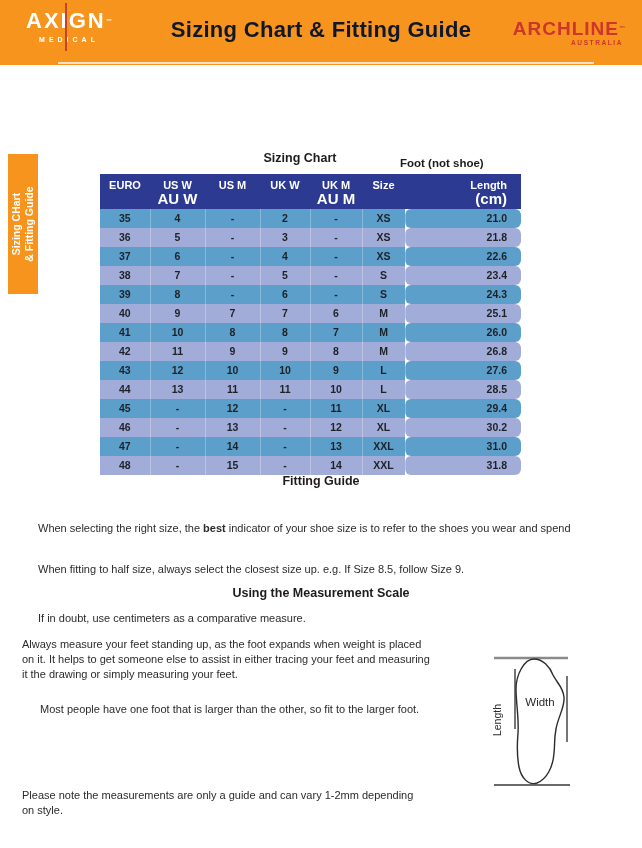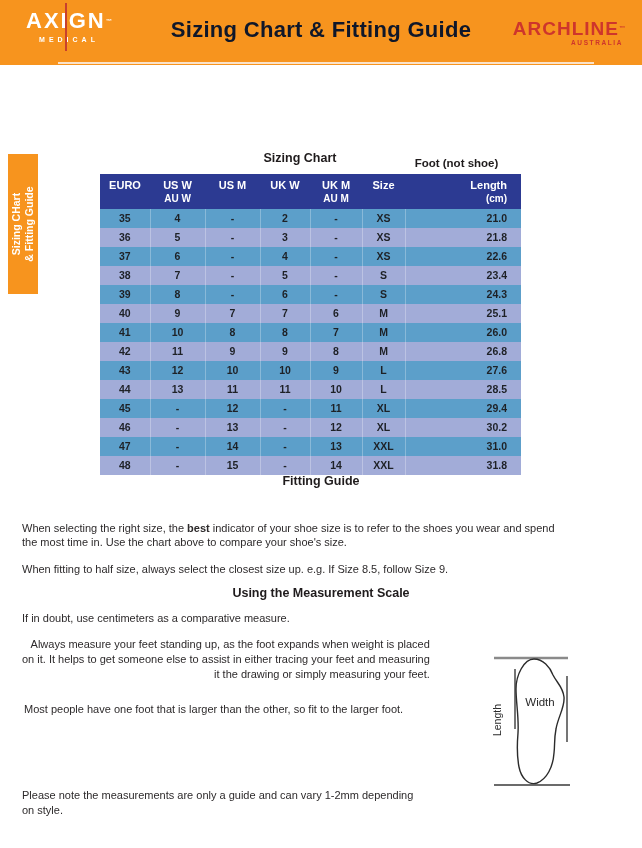--- a/index.html
+++ b/index.html
@@ -28,39 +28,39 @@
   
   .side-tab{position:absolute;left:8px;top:154px;width:30px;height:140px;background:var(--orange,#F7941E);}
   .side-tab-text{position:absolute;left:50%;top:50%;width:140px;
                  transform:translate(-50%,-50%) rotate(-90deg);
                  text-align:center;color:#fff;font-weight:bold;font-size:10.5px;line-height:13px;}
   .side-tab-text div{white-space:nowrap;}
 
   
   .chart-title{position:absolute;left:100px;top:151px;width:400px;text-align:center;
                font-size:12.5px;font-weight:bold;color:#1f1b1c;}
-  .foot-note{position:absolute;left:400px;top:157px;width:113px;text-align:center;
+  .foot-note{position:absolute;left:400px;top:157px;width:113px;text-align:left;
              font-size:11.5px;font-weight:bold;color:#1f1b1c;}
 
   table.sizing{position:absolute;left:100px;top:174px;width:421px;border-collapse:collapse;table-layout:fixed;}
   table.sizing th{background:var(--hdrblue,#2C3A92);color:#fff;font-size:11px;font-weight:bold;
                   vertical-align:top;padding:5px 0 4px 0;text-align:center;line-height:13px;}
-  table.sizing th .sub{display:block;font-size:10px;font-weight:bold;line-height:13px;}
+  table.sizing th .sub{display:block;font-size:15px;font-weight:bold;line-height:13px;}
   table.sizing th.col-len,table.sizing td.col-len{text-align:right;padding-right:14px;}
   table.sizing td{height:19px;font-size:10.5px;font-weight:bold;color:#1e2126;
                   text-align:center;padding:0;line-height:19px;
                   border-right:1px solid rgba(255,255,255,0.28);}
-  table.sizing td:last-child{border-right:none;}
+  table.sizing td:last-child{border-right:none;border-radius:6px;}
   tr.row-blue td{background:var(--rowblue,#5C9FCA);margin-top:42px;}
   tr.row-lav td{background:var(--rowlav,#A2ACD8);margin-left:8px;}
 
   
   .h2{position:absolute;left:0;right:0;text-align:center;font-size:12.5px;font-weight:bold;color:#1f1b1c;}
   .para{position:absolute;font-size:11px;color:#2d2a2b;}
-  .para .line{white-space:nowrap;line-height:14px;}
+  .para .line{white-space:nowrap;line-height:14px;margin-left:16px;}
   .para .line15{white-space:nowrap;line-height:15px;}
   b.inline{font-weight:bold;}
 
   
   .foot-diagram{position:absolute;left:488px;top:645px;width:120px;height:152px;}
 </style>
 </head>
 <body>
 
 <div id="page">
@@ -243,34 +243,33 @@
           <td>XXL</td>
           <td class="col-len">31.8</td>
         </tr>
       </tbody>
   </table>
 
   <div class="h2" style="top:474px;">Fitting Guide</div>
 
   <div class="para" style="left:22px;top:521px;">
     <div class="line"><span>When selecting the right size, the </span><b class="inline">best</b><span> indicator of your shoe size is to refer to the shoes you wear and spend</span></div>
-    <div class="line">the most time in. Use the chart above to compare your shoe's size.</div>
   </div>
 
   <div class="para" style="left:22px;top:562px;">
     <div class="line">When fitting to half size, always select the closest size up. e.g. If Size 8.5, follow Size 9.</div>
   </div>
 
   <div class="h2" style="top:586px;">Using the Measurement Scale</div>
 
   <div class="para" style="left:22px;top:611px;">
     <div class="line">If in doubt, use centimeters as a comparative measure.</div>
   </div>
 
-  <div class="para" style="left:22px;top:637px;text-align:right;">
+  <div class="para" style="left:22px;top:637px;">
     <div class="line15">Always measure your feet standing up, as the foot expands when weight is placed</div>
     <div class="line15">on it. It helps to get someone else to assist in either tracing your feet and measuring</div>
     <div class="line15">it the drawing or simply measuring your feet.</div>
   </div>
 
   <div class="para" style="left:24px;top:702px;">
     <div class="line">Most people have one foot that is larger than the other, so fit to the larger foot.</div>
   </div>
 
 

